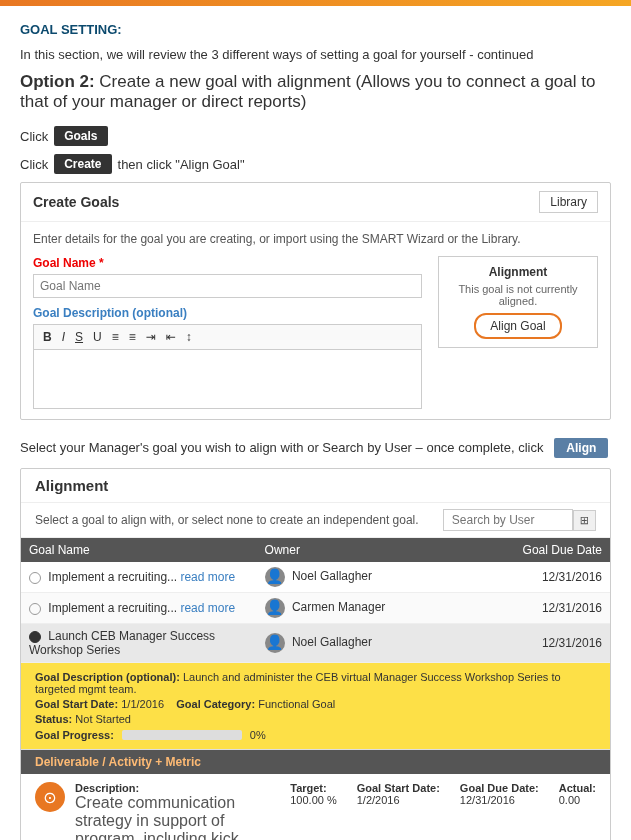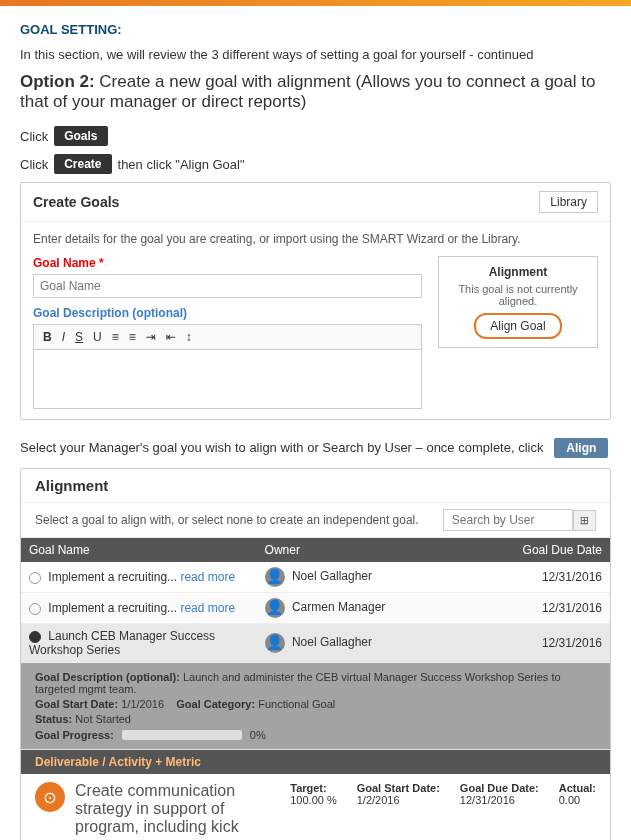--- a/index.html
+++ b/index.html
@@ -289,21 +289,21 @@
     }
     .user-icon::after {
       content: '👤';
       font-size: 14px;
       position: absolute;
       top: 1px;
       left: 2px;
     }
     .expanded-details {
       padding: 8px 14px;
-      background: #a3a3a3;
+      background: #fde047;
       font-size: 11px;
       color: #333;
       border-bottom: 1px solid #ddd;
     }
     .expanded-details p {
       margin-bottom: 3px;
     }
     .progress-bar-wrapper {
       display: flex;
       align-items: center;
@@ -545,20 +545,21 @@
         </div>
         <span>0%</span>
       </div>
     </div>
 
     <div class="deliverable-header">Deliverable / Activity + Metric</div>
 
     <div class="deliverable-row">
       <div class="deliverable-icon">⊙</div>
       <div class="deliverable-desc">
+        <div class="deliverable-desc-title">Description:</div>
         <div class="deliverable-desc-text">Create communication strategy in support of program, including kick</div>
       </div>
       <div class="deliverable-meta">
         <div>
           <span>Target:</span>
           <span>100.00 %</span>
         </div>
         <div>
           <span>Goal Start Date:</span>
           <span>1/2/2016</span>

